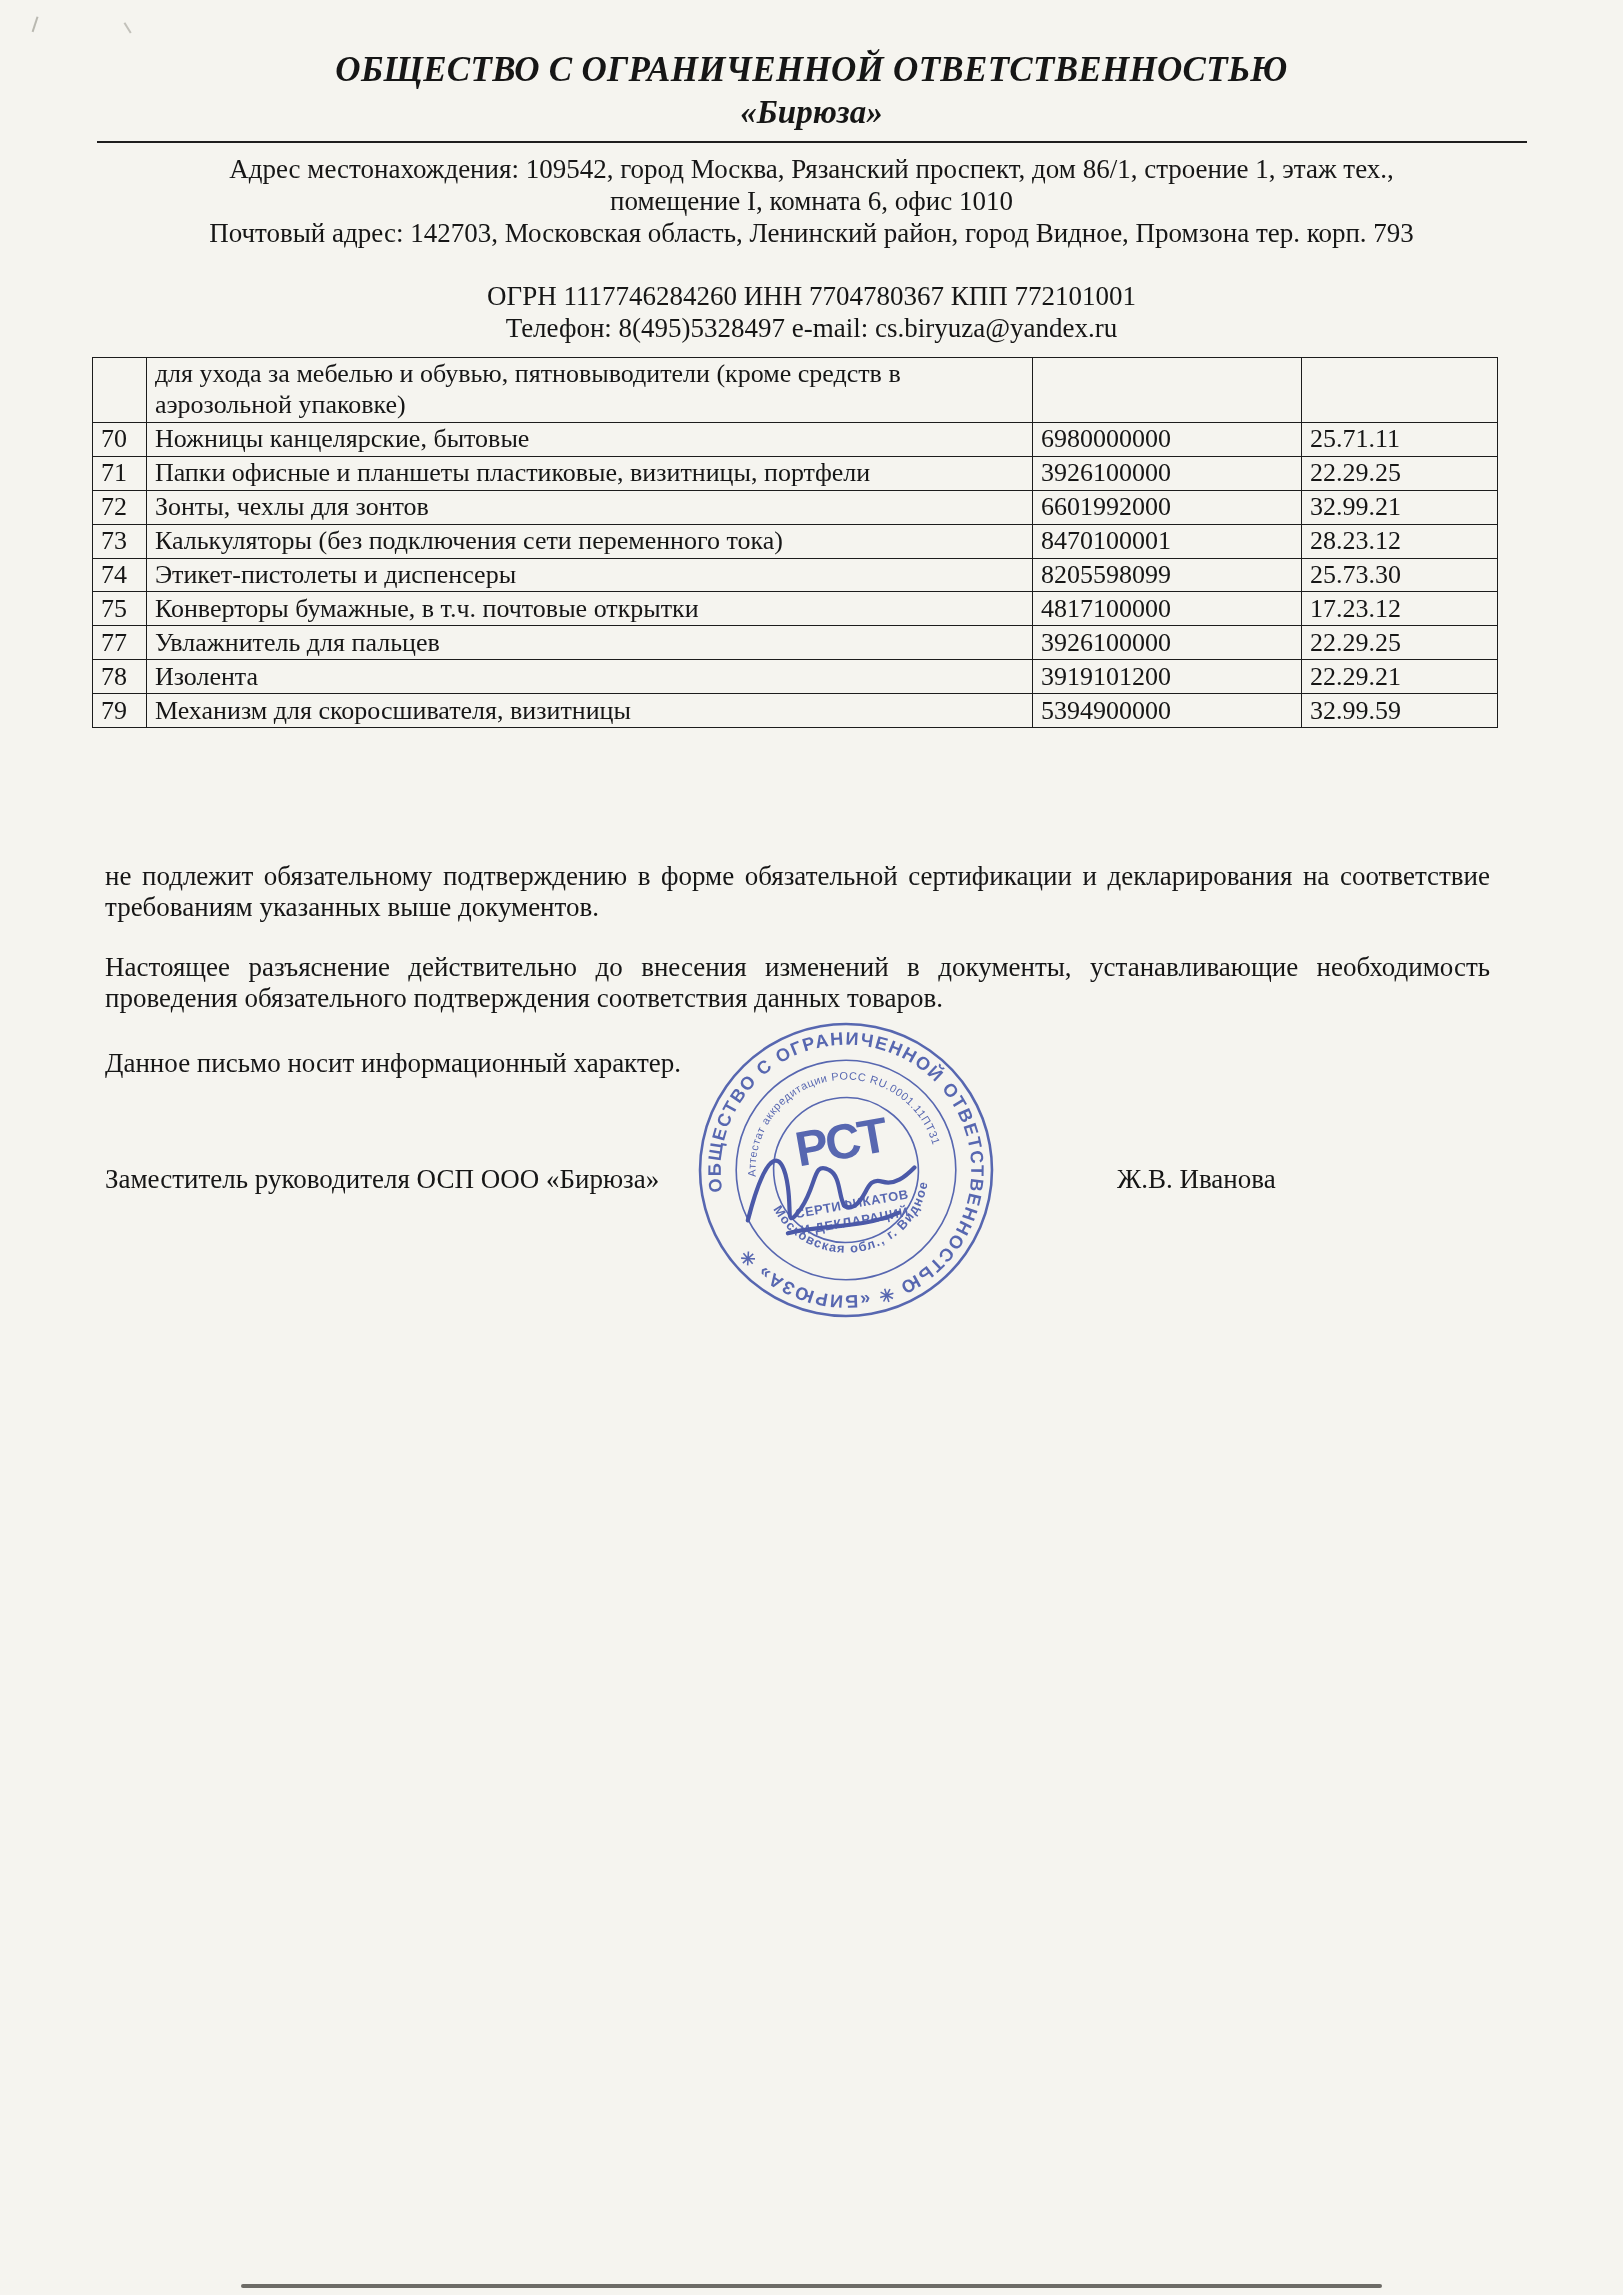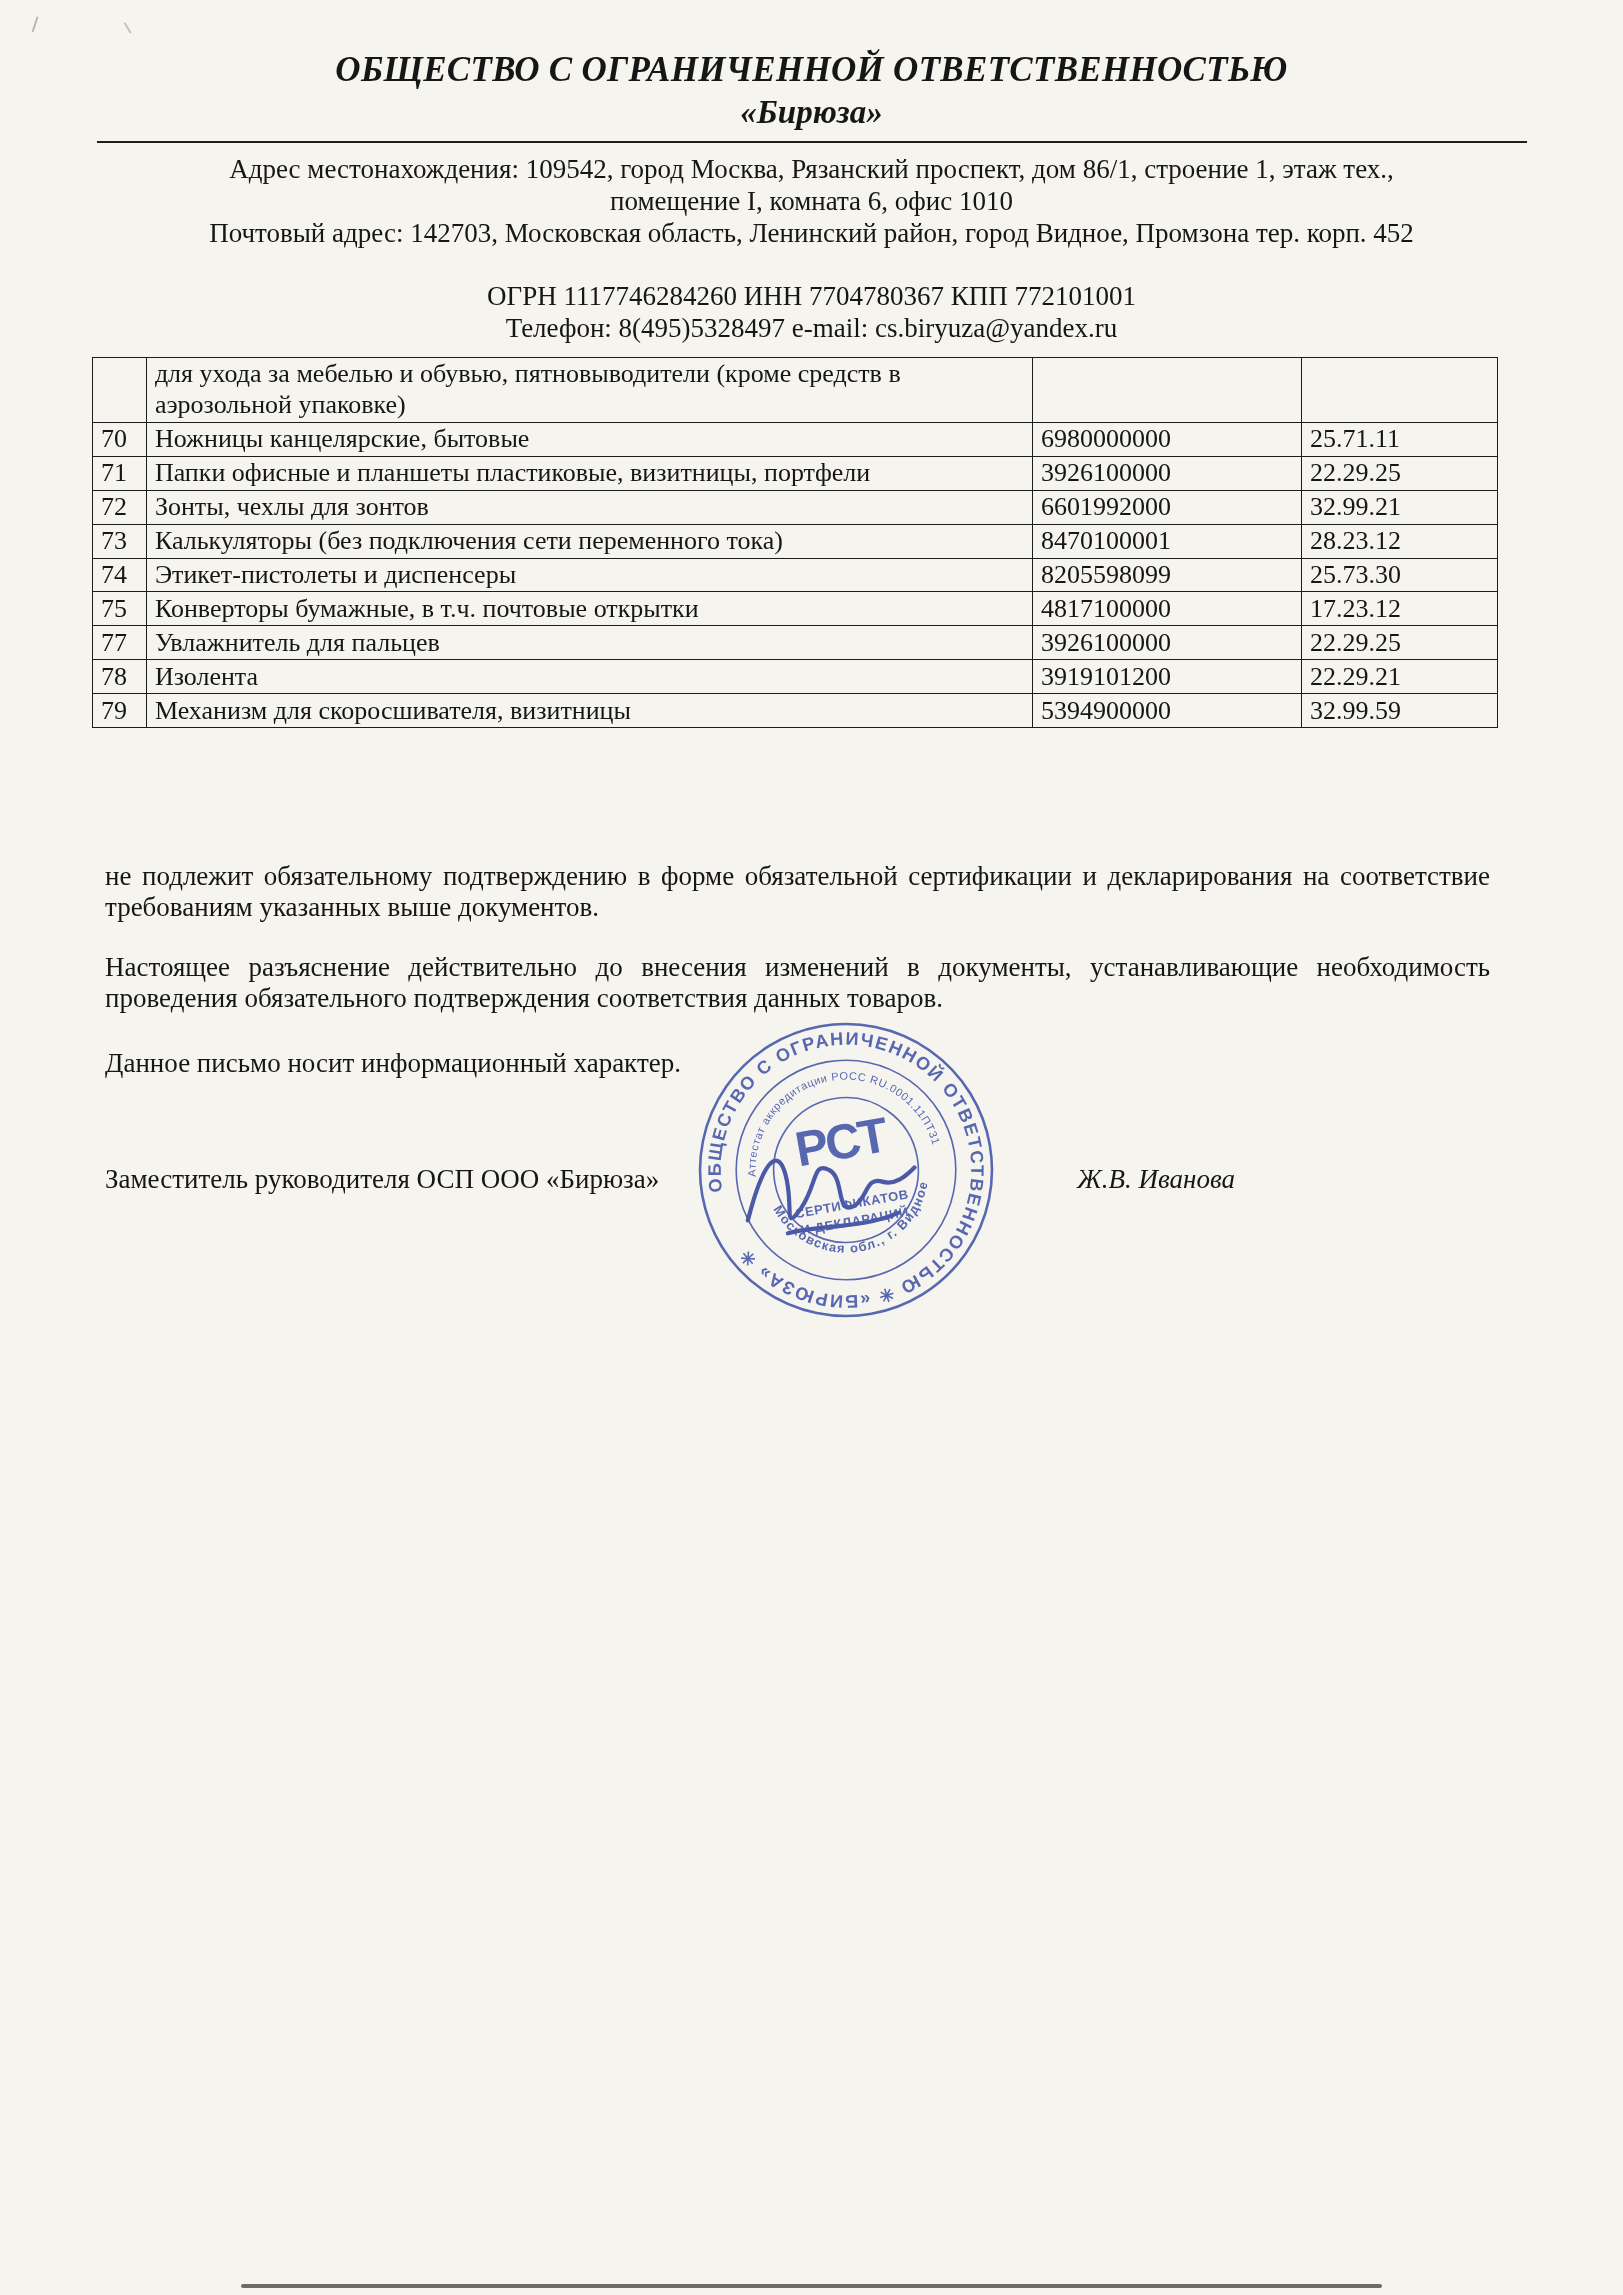--- a/index.html
+++ b/index.html
@@ -63,21 +63,21 @@
   .para2 { margin-top: 29px; }
   .para3 { margin-top: 34px; text-align: left; }
 
   .sig-row {
     position: relative;
     margin: 85px 133px 0 105px;
     font-size: 27px;
     line-height: 31px;
     height: 39px;
   }
-  .sig-name { position: absolute; left: 972px; top: 0; white-space: nowrap; font-style: italic; }
+  .sig-name { position: absolute; left: 1012px; top: 0; white-space: nowrap; }
 
   .stamp-wrap {
     position: absolute;
     left: 691px;
     top: 1015px;
     width: 310px;
     height: 310px;
     opacity: 0.85;
   }
   .stamp-wrap svg { display: block; }
@@ -118,21 +118,21 @@
 
 <div class="doc">
 
   <div class="org-type">ОБЩЕСТВО С ОГРАНИЧЕННОЙ ОТВЕТСТВЕННОСТЬЮ</div>
   <div class="org-name">«Бирюза»</div>
   <div class="head-rule"></div>
 
   <div class="addr-block">
     <div>Адрес местонахождения: 109542, город Москва, Рязанский проспект, дом 86/1, строение 1, этаж тех.,</div>
     <div>помещение I, комната 6, офис 1010</div>
-    <div>Почтовый адрес: 142703, Московская область, Ленинский район, город Видное, Промзона тер. корп. 452</div>
+    <div>Почтовый адрес: 142703, Московская область, Ленинский район, город Видное, Промзона тер. корп. 793</div>
   </div>
 
   <div class="reg-block">
     <div>ОГРН 1117746284260 ИНН 7704780367 КПП 772101001</div>
     <div>Телефон: 8(495)5328497 e-mail: cs.biryuza@yandex.ru</div>
   </div>
 
   <table class="goods-table">
     <colgroup>
       <col style="width:54px">

